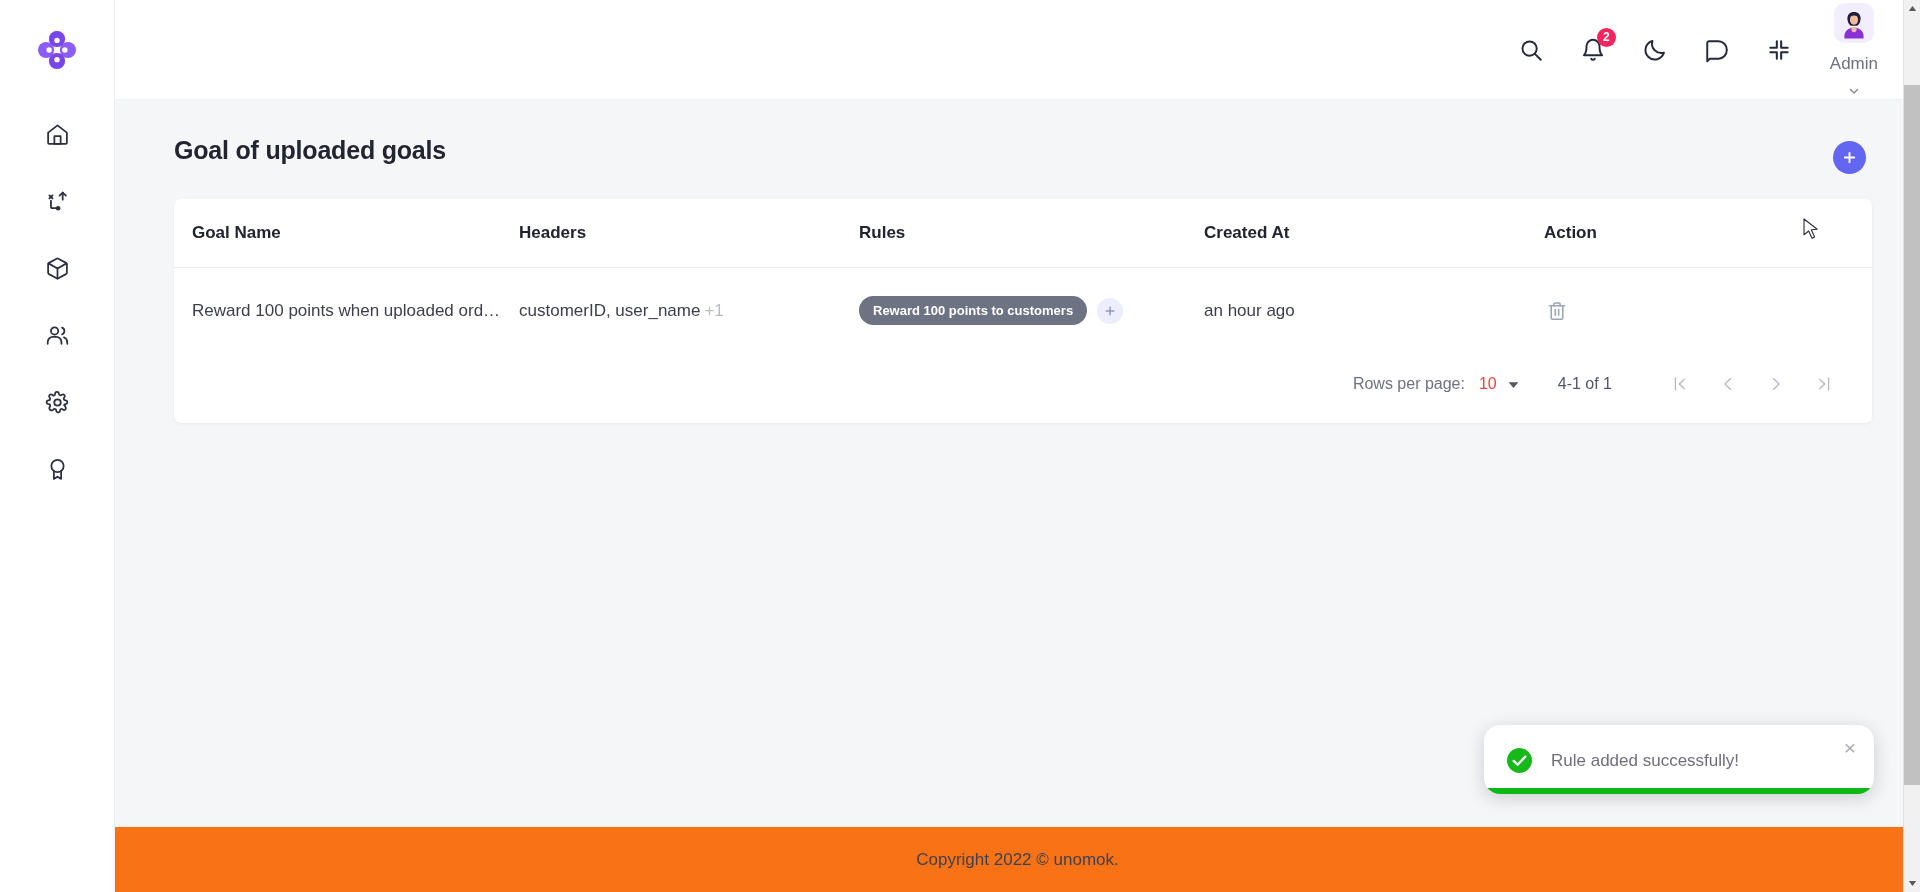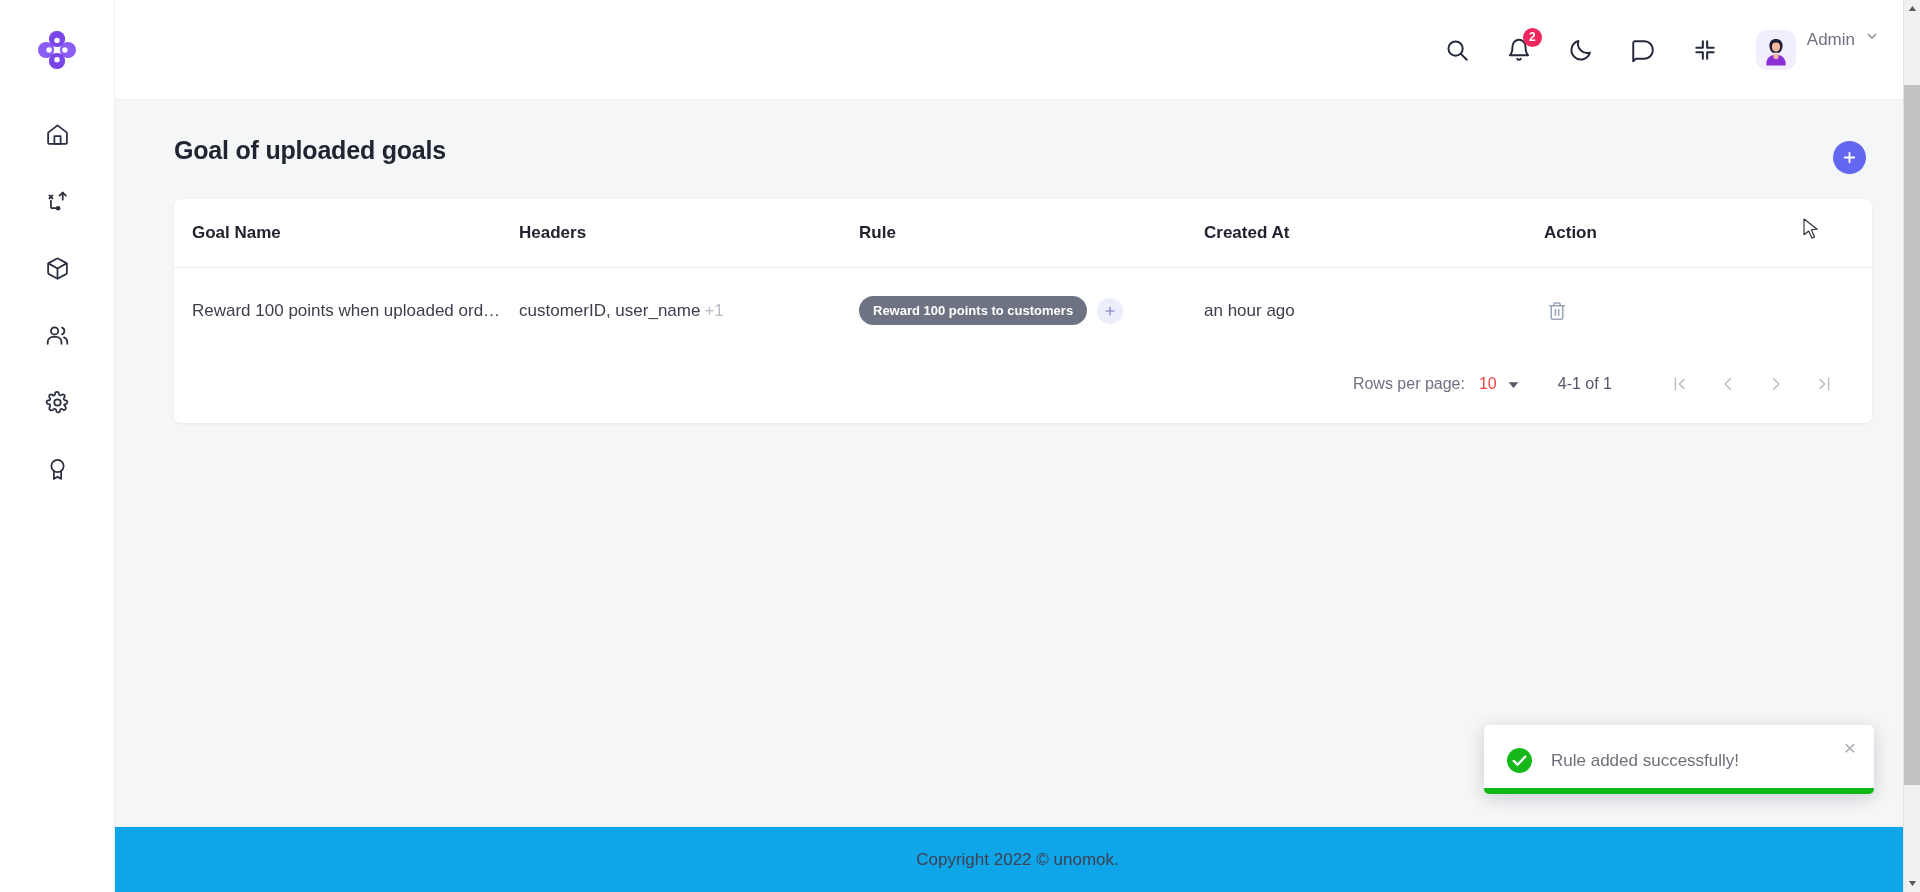--- a/index.html
+++ b/index.html
@@ -99,23 +99,24 @@
     border-radius: 50%;
     background: #f0265e;
     color: #ffffff;
     font-size: 12px;
     font-weight: bold;
     display: flex; align-items: center; justify-content: center;
     padding: 0 4px;
     line-height: 1;
   }
   .userbox {
-    display: flex; gap: 11px;
+    display: flex; align-items: center; gap: 11px;
     cursor: pointer;
     margin-left: 4px;
+    flex-direction: column;
   }
   .avatar {
     width: 40px; height: 40px;
     border-radius: 11px;
     background: #f3eefe;
     overflow: hidden;
     display: block;
   }
   .avatar svg { width: 40px; height: 40px; display: block; }
   .username {
@@ -249,37 +250,37 @@
     width: 48px; height: 34px;
     display: flex; align-items: center; justify-content: center;
     color: #b5b7c2; padding: 0;
   }
   .pg-btn svg { width: 20px; height: 20px; display: block; }
 
   
   .footer {
     height: 66px;
     flex: 0 0 66px;
-    background: #0ea5e9;
+    background: #f97316;
     display: flex;
     align-items: center;
     justify-content: center;
     font-size: 17px;
     color: #3f4150;
     border-top: 1px solid #f0f0f3;
   }
 
   
   .toast {
     position: absolute;
     right: 46px;
     bottom: 32px;
     width: 390px;
     background: #ffffff;
-    border-radius: 5px;
+    border-radius: 16px;
     box-shadow: 0 4px 18px rgba(20,20,43,0.18);
     padding: 22px 18px 20px 22px;
     display: flex;
     align-items: center;
     gap: 18px;
     overflow: hidden;
     z-index: 40;
   }
   .toast-check { width: 27px; height: 27px; flex: 0 0 27px; display: block; }
   .toast-msg { font-size: 17px; color: #6e6f7b; flex: 1 1 auto; }
@@ -489,21 +490,21 @@
           </svg>
         </button>
       </div>
 
       <section class="card">
         <table class="goals">
           <thead>
             <tr>
               <th class="col-goal">Goal Name</th>
               <th class="col-head">Headers</th>
-              <th class="col-rules">Rule</th>
+              <th class="col-rules">Rules</th>
               <th class="col-created">Created At</th>
               <th class="col-action">Action</th>
             </tr>
           </thead>
           <tbody>
             <tr>
 
               <td class="col-goal">
                 <div class="cell-goal">Reward 100 points when uploaded ord…</div>
               </td>

